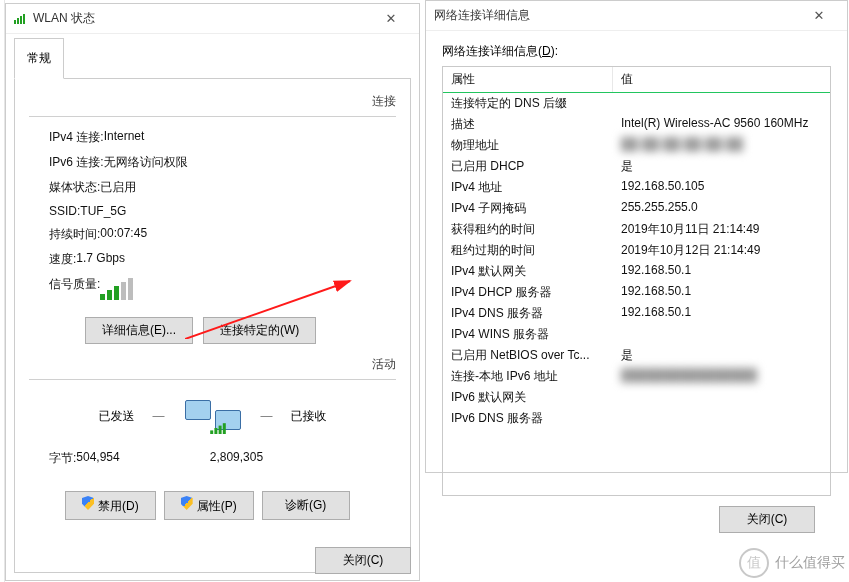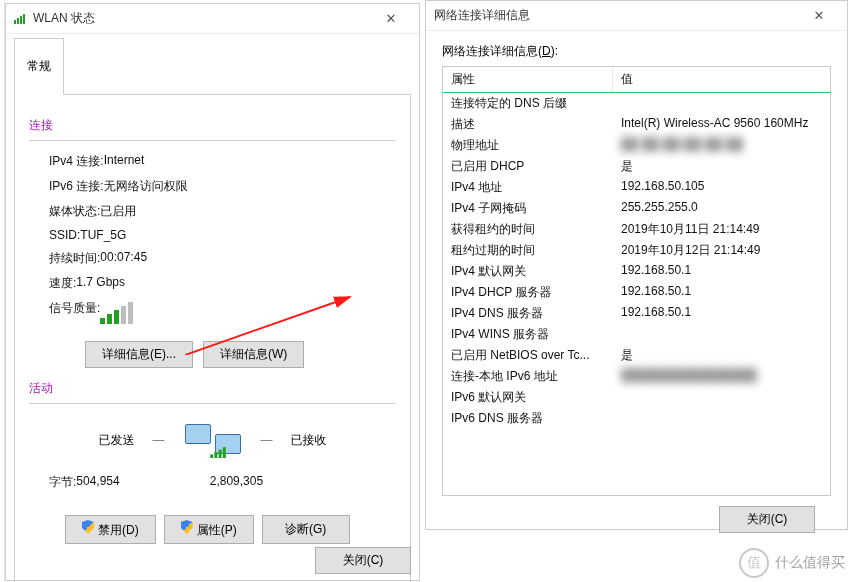--- a/index.html
+++ b/index.html
@@ -36,35 +36,35 @@
     width: 40px;
     text-align: center;
     cursor: pointer;
   }
   
   #win-status { left: 5px; top: 3px; width: 415px; height: 578px; }
   .tab-row { display: flex; padding: 4px 8px 0 8px; }
   .tab {
     border: 1px solid #ccc;
     border-bottom: 1px solid #fff;
-    padding: 19px 12px;
+    padding: 11px 12px;
     font-size: 12px;
     background: #fff;
     position: relative;
     z-index: 2;
     margin-bottom: -1px;
   }
   .tab-body {
     border: 1px solid #ccc;
     margin: 0 8px 8px 8px;
     padding: 10px 14px;
     height: 495px;
     position: relative;
   }
-  .group-title { font-size: 12px; margin: 12px 0 6px 0; color:#a21caf; }
+  .group-title { font-size: 12px; margin: 4px 0 6px 0; color:#404040;text-align:right; }
   .sep { height:1px; background:#d0d0d0; margin: 0 0 8px 0; }
   .row { display:flex; padding: 4px 0 4px 20px; }
   .row .k { color:#111; }
   .row .v { text-align:right; color:#111; }
   .sigbar { display:inline-flex; align-items:flex-end; gap:2px; height:20px; margin-top:4px;}
   .sigbar span { width:5px; background:#22a022; display:inline-block;}
   .sigbar .b1{height:6px}.sigbar .b2{height:10px}.sigbar .b3{height:14px}.sigbar .b4{height:18px;background:#bdbdbd}.sigbar .b5{height:22px;background:#bdbdbd}
   .btnrow { display:flex; gap:10px; margin:10px 0 12px 20px;padding-left:36px; }
   .btn {
     border:1px solid #adadad;
@@ -79,21 +79,21 @@
   .activity-row { display:flex; align-items:center; justify-content:center; gap:18px; padding: 8px 0 10px 0;}
   .conn-icon { width:60px; height:40px; position:relative; }
   .monitor { position:absolute; width:26px; height:20px; background:#a4d1ef; border:1px solid #3a6ea5; border-radius:2px;}
   .monitor.l{left:2px; top:4px;}
   .monitor.r{right:2px; top:14px;}
   .dash { color:#777; }
   .bottom-bar {
     position:absolute; right:8px; bottom:6px;
   }
   
-  #win-detail { left: 425px; top: 0; width: 423px; height: 530px; }
+  #win-detail { left: 425px; top: 0; width: 423px; height: 473px; }
   .detail-body { padding: 12px 16px; }
   .underline { text-decoration:underline; }
   .detail-table {
     border:1px solid #c9c9c9;
     margin-top:6px;
     height:430px;
     overflow:auto;
   }
   .detail-header { display:flex; background:#fff; border-bottom:1px solid #22c55e; }
   .detail-header div { padding:4px 8px; font-size:12px; color:#111; }
@@ -199,21 +199,21 @@
           <span class="b1"></span>
             <span class="b2"></span>
             <span class="b3"></span>
             <span class="b4"></span>
             <span class="b5"></span>
         </span>
       </span>
     </div>
     <div class="btnrow">
       <button class="btn">详细信息(E)...</button>
-      <button class="btn">详细信息(W)</button>
+      <button class="btn">连接特定的(W)</button>
     </div>
 
     <div class="group-title">活动</div>
     <div class="sep"></div>
 
     <div class="activity-row">
       <span>已发送</span>
       <span class="dash">—</span>
       <span class="conn-icon">
         <span class="monitor l"></span>

